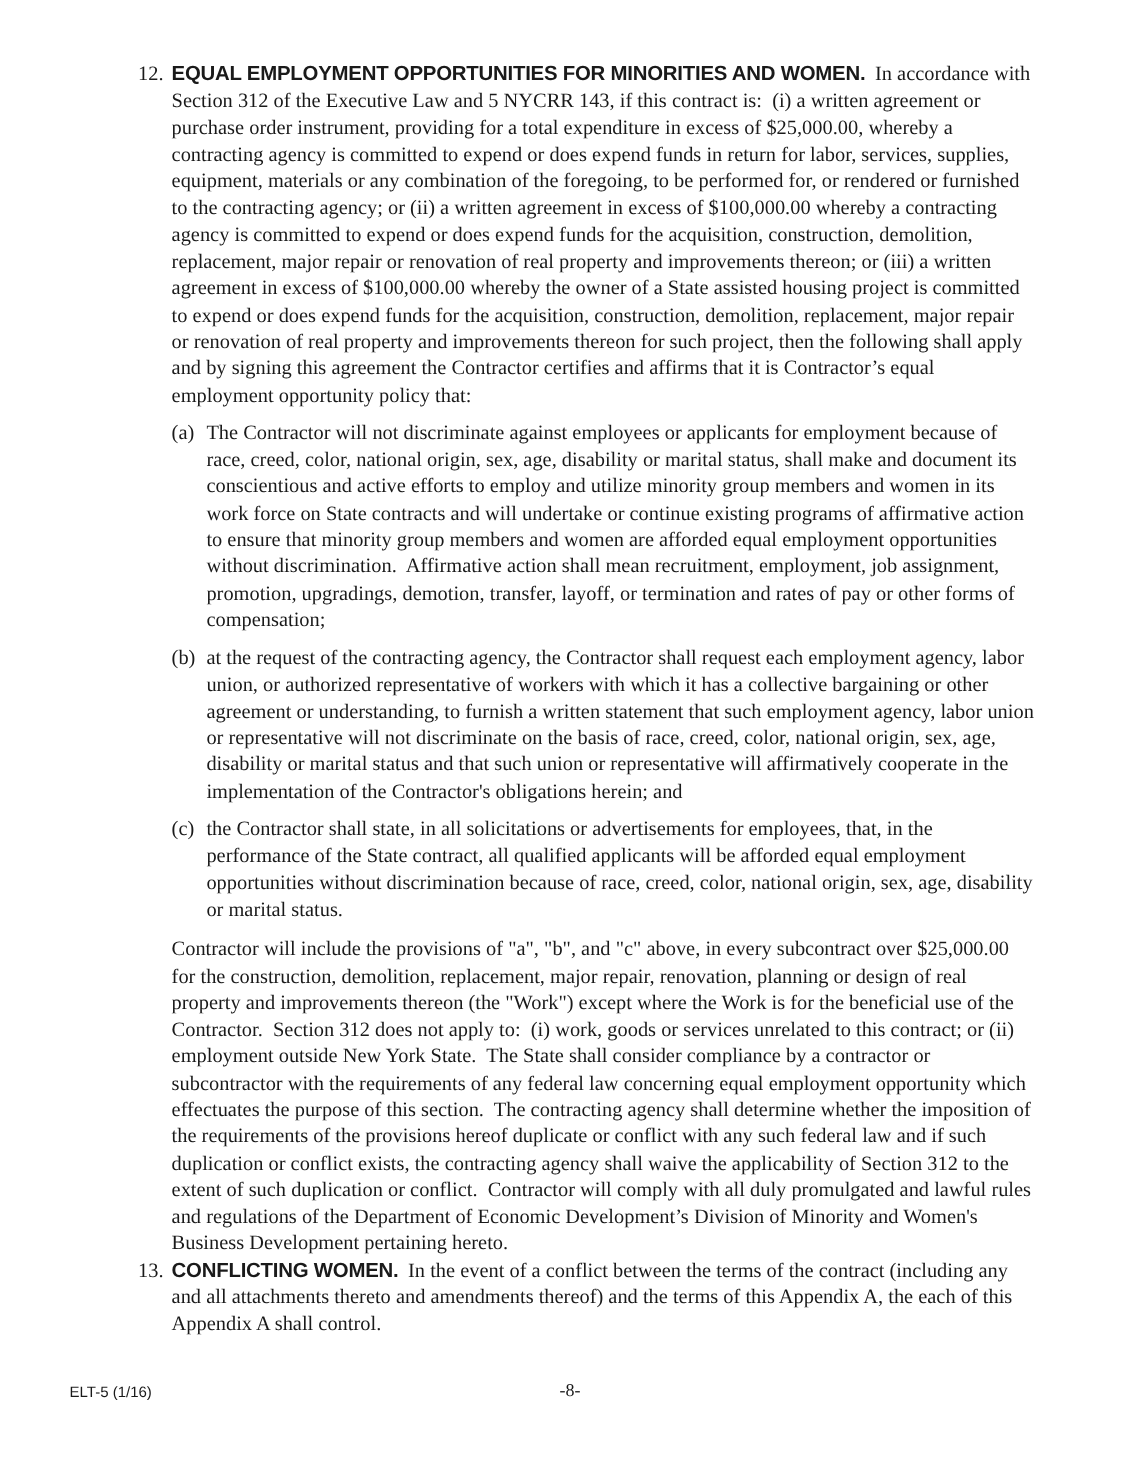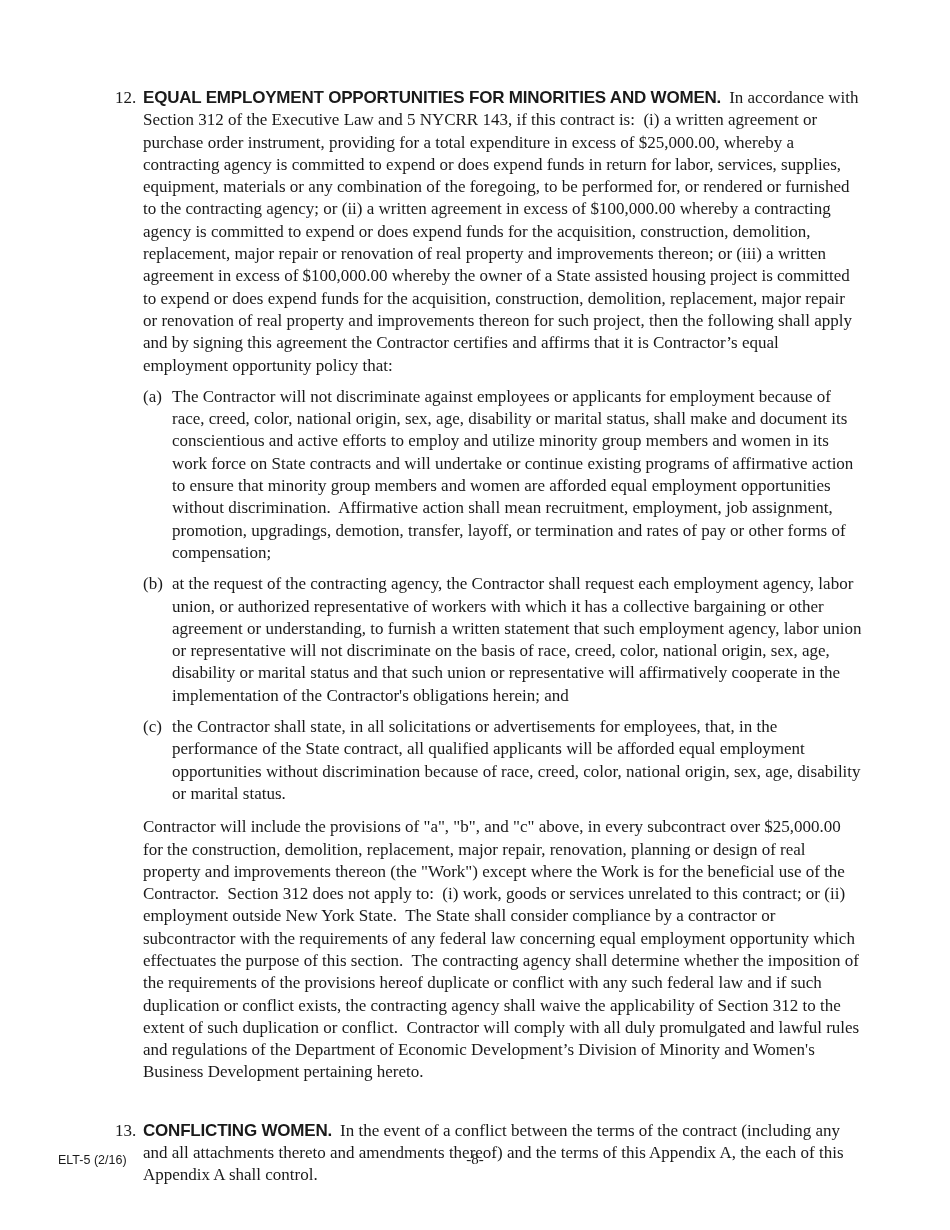--- a/index.html
+++ b/index.html
@@ -22,21 +22,20 @@
     top: 51px;
     width: 747px;
     font-size: 17px;
     line-height: 22.3px;
     text-align: left;
   }
   p { margin: 0; }
   .item {
     position: relative;
     padding-left: 28px;
-    margin-top: 36px;
   }
   .item + .item { }
   .num {
     position: absolute;
     left: 0;
     top: 0;
   }
   .hd {
     font-family: "Liberation Sans", sans-serif;
     font-weight: bold;
@@ -108,15 +107,15 @@
 
     <section class="item">
       <span class="num">13.</span>
       <div>
         <p class="lead"><span class="hd">CONFLICTING WOMEN.</span><span class="gap"></span><span class="txt">In the event of a conflict between the terms of the contract (including any and all attachments thereto and amendments thereof) and the terms of this Appendix A, the each of this Appendix A shall control.</span></p>
       </div>
     </section>
 
   </div>
 
-  <div class="footer-left">ELT-5 (2/16)</div>
+  <div class="footer-left">ELT-5 (1/16)</div>
   <div class="footer-page">-8-</div>
 </div>
 
 </body></html>

